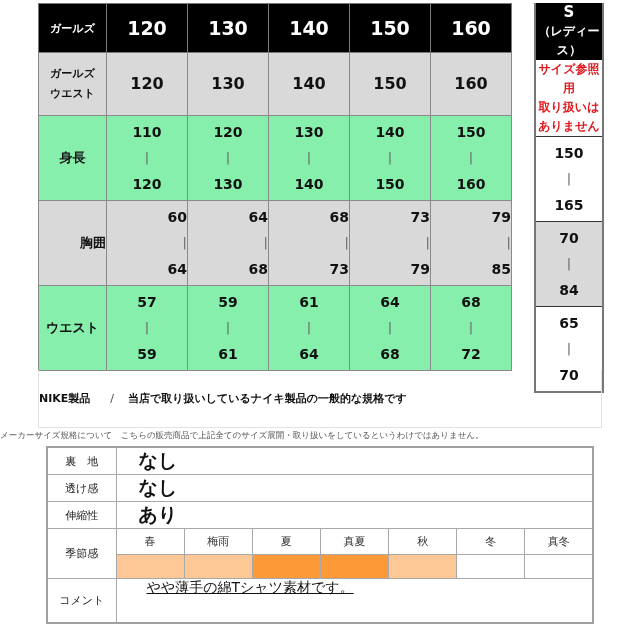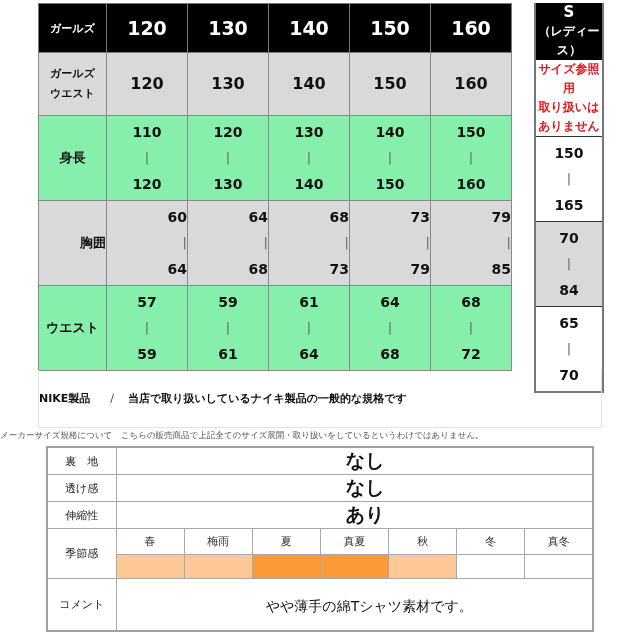--- a/index.html
+++ b/index.html
@@ -27,26 +27,26 @@
   .s-table tr.rg td { background: #d9d9d9; height: 85px; border-top: 1px solid #333; font-size: 14px; line-height: 26px; }
   .s-table tr.last td { border-bottom: 2px solid #777; }
 
   .watermark { position: absolute; left: 0; top: 296px; width: 640px; font-size: 70px; color: #f2f8f5; letter-spacing: 8px; font-weight: bold; white-space: nowrap; z-index: -1; }
 
   .note-box { position: absolute; left: 38px; top: 370px; width: 564px; height: 58px; border: 1px solid #e2e2e2; border-top: none; display: flex; align-items: center; font-size: 11px; font-weight: bold; }
   .note-box .slash { margin: 0 14px 0 20px; font-weight: normal; color: #444; }
   .footnote { position: absolute; left: 0; top: 430px; width: 640px; text-align: left; font-size: 8.5px; color: #555; }
 
   .spec-table { position: absolute; left: 46px; top: 446px; width: 548px; border-collapse: collapse; table-layout: fixed; border: 2px solid #a0a0a0; }
-  .spec-table td { border: 1px solid #a8a8a8; vertical-align: middle; text-align: center; }
+  .spec-table td { border: 1px solid #a8a8a8; vertical-align: middle; }
   .spec-table td.lbl { width: 69px; text-align: center; font-size: 11px; color: #222; }
   .spec-table td.val { font-size: 19px; font-weight: bold; padding-left: 22px; height: 27px; }
   .season-head td { height: 26px; text-align: center; font-size: 11px; color: #333; }
   .season-bar td { height: 24px; }
-  .comment td.val { font-size: 14px; font-weight: normal; height: 52px; vertical-align: top; padding-top: 19px; padding-left: 30px; }
+  .comment td.val { font-size: 14px; font-weight: normal; height: 44px; vertical-align: top; padding-top: 0; padding-left: 30px; text-decoration: underline; }
 </style>
 </head>
 <body>
 
 <div class="watermark">tubesno Co.,Ltd</div>
 
 <table class="size-table">
   <tbody>
       <tr class="hdr">
     <td class="lbl">ガールズ</td>

